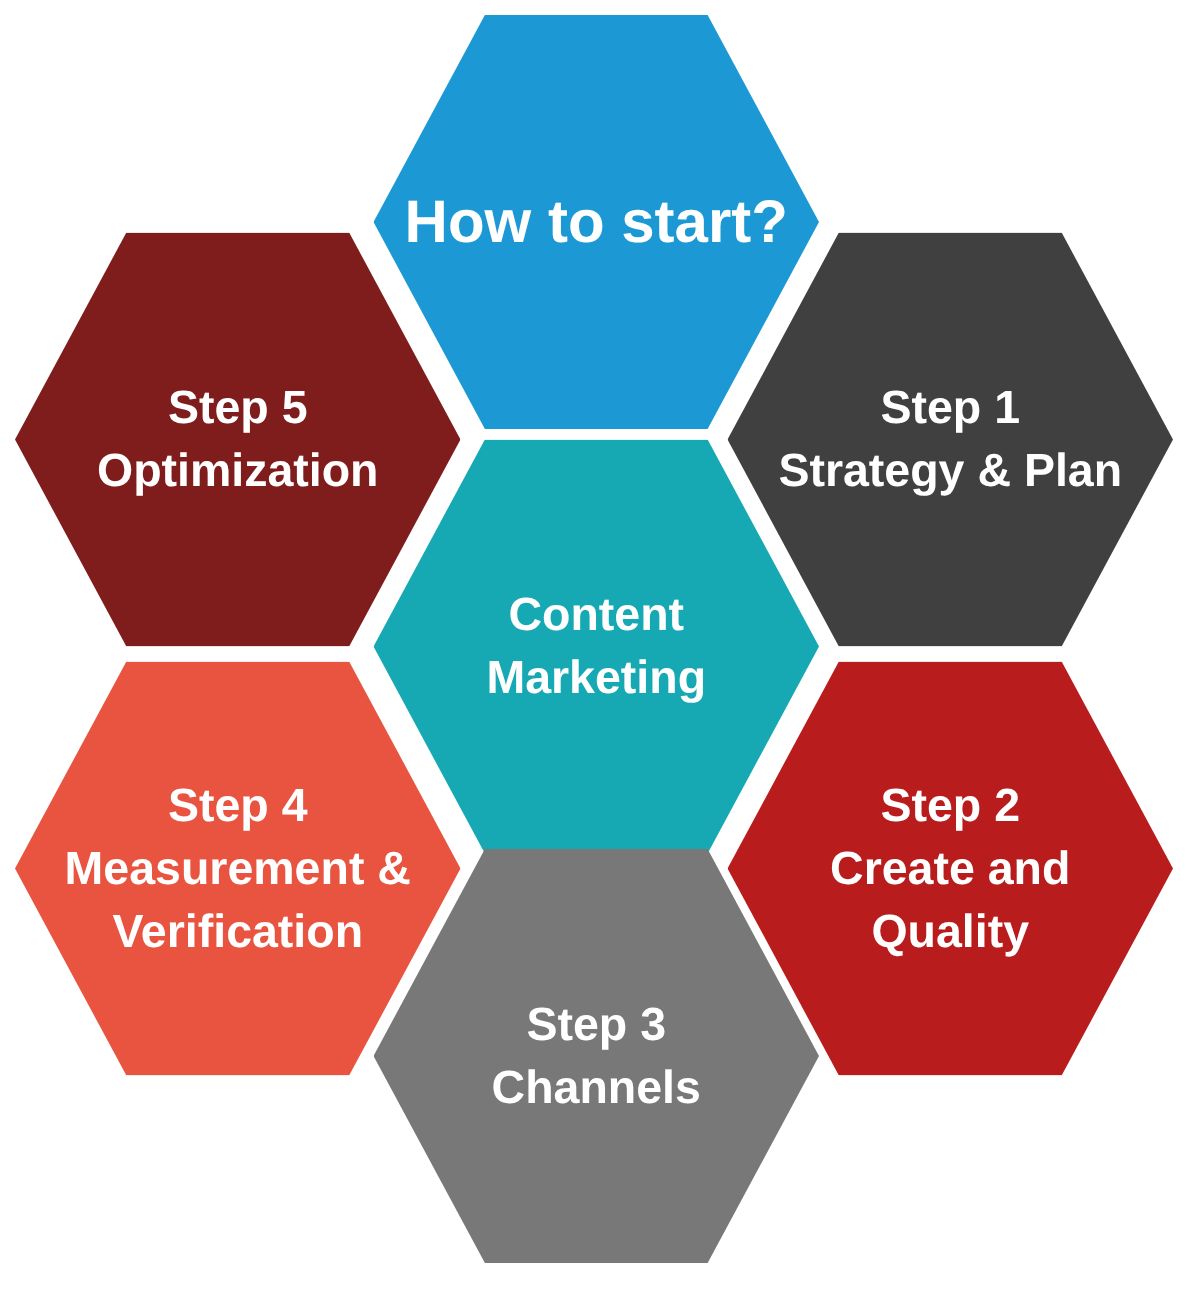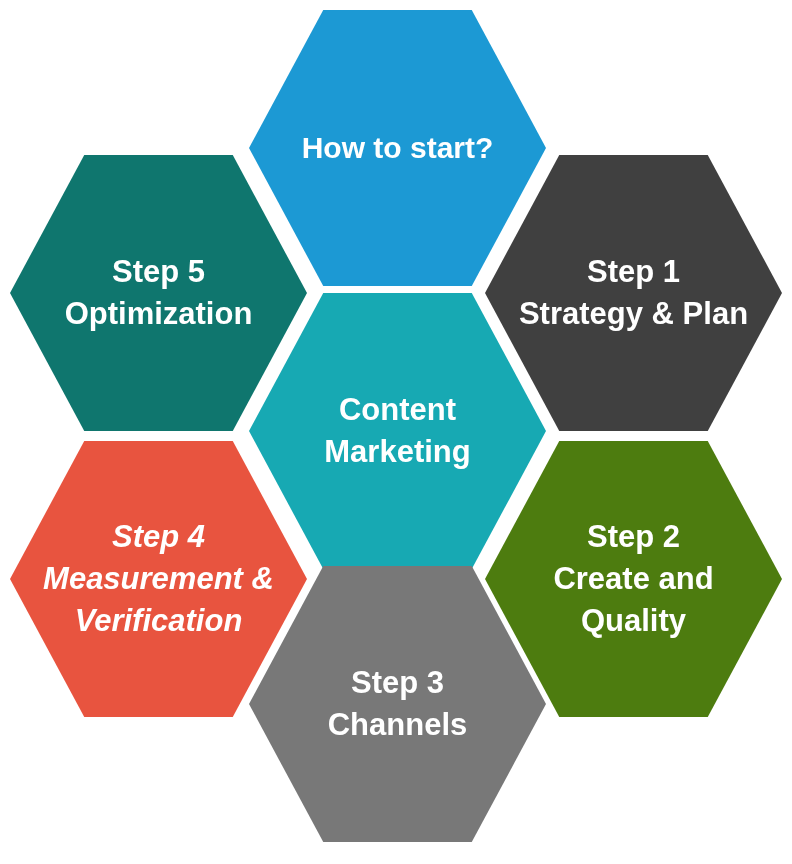--- a/index.html
+++ b/index.html
@@ -30,59 +30,59 @@
     font-size: 31px;
     line-height: 1.35;
     text-align: center;
     white-space: pre-line;
     width: 100%;
     padding: 0 8px;
     box-sizing: border-box;
   }
   
   .pos-top        { left: 249px; top: 10px;  }
-  .pos-top .hex-label { font-size: 30px; }
+  .pos-top .hex-label { font-size: 40px; }
   .pos-topleft    { left: 10px;  top: 155px; }
   .pos-topright   { left: 485px; top: 155px; }
   .pos-center     { left: 249px; top: 293px; align-items: center; }
-  .pos-bottomleft { left: 10px;  top: 441px; font-style: italic; }
+  .pos-bottomleft { left: 10px;  top: 441px; }
   .pos-bottomright{ left: 485px; top: 441px; }
   .pos-bottom     { left: 249px; top: 566px; justify-content: flex-end; }
 </style>
 </head>
 <body>
 
 <div class="canvas">
 
   <div class="hex pos-top" style="background-color: rgb(28, 153, 212);">
     <div class="hex-label">How to start?</div>
   </div>
 
-  <div class="hex pos-topleft" style="background-color: #0f766e;">
+  <div class="hex pos-topleft" style="background-color: #7f1d1d;">
     <div class="hex-label">Step 5
 Optimization</div>
   </div>
 
   <div class="hex pos-topright" style="background-color: #404040;">
     <div class="hex-label">Step 1
 Strategy &amp; Plan</div>
   </div>
 
   <div class="hex pos-center" style="background-color: rgb(23, 169, 179);">
     <div class="hex-label">Content
 Marketing</div>
   </div>
 
   <div class="hex pos-bottomleft" style="background-color: rgb(232, 84, 63);">
     <div class="hex-label">Step 4
 Measurement &amp;
 Verification</div>
   </div>
 
-  <div class="hex pos-bottomright" style="background-color: #4d7c0f;">
+  <div class="hex pos-bottomright" style="background-color: #b91c1c;">
     <div class="hex-label">Step 2
 Create and
 Quality</div>
   </div>
 
   <div class="hex pos-bottom" style="background-color: rgb(120, 120, 120);">
     <div class="hex-label">Step 3
 Channels</div>
   </div>
 

